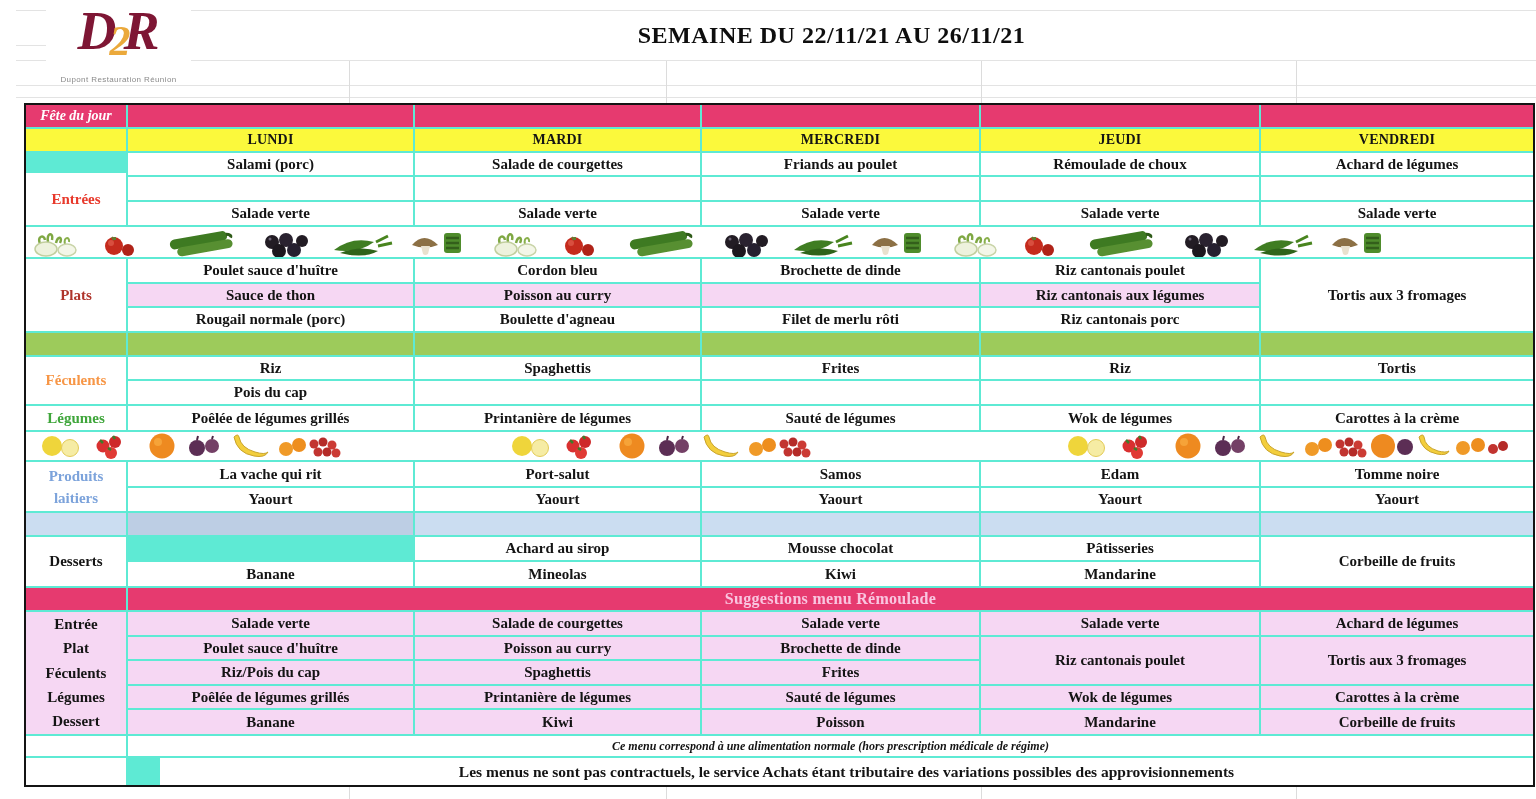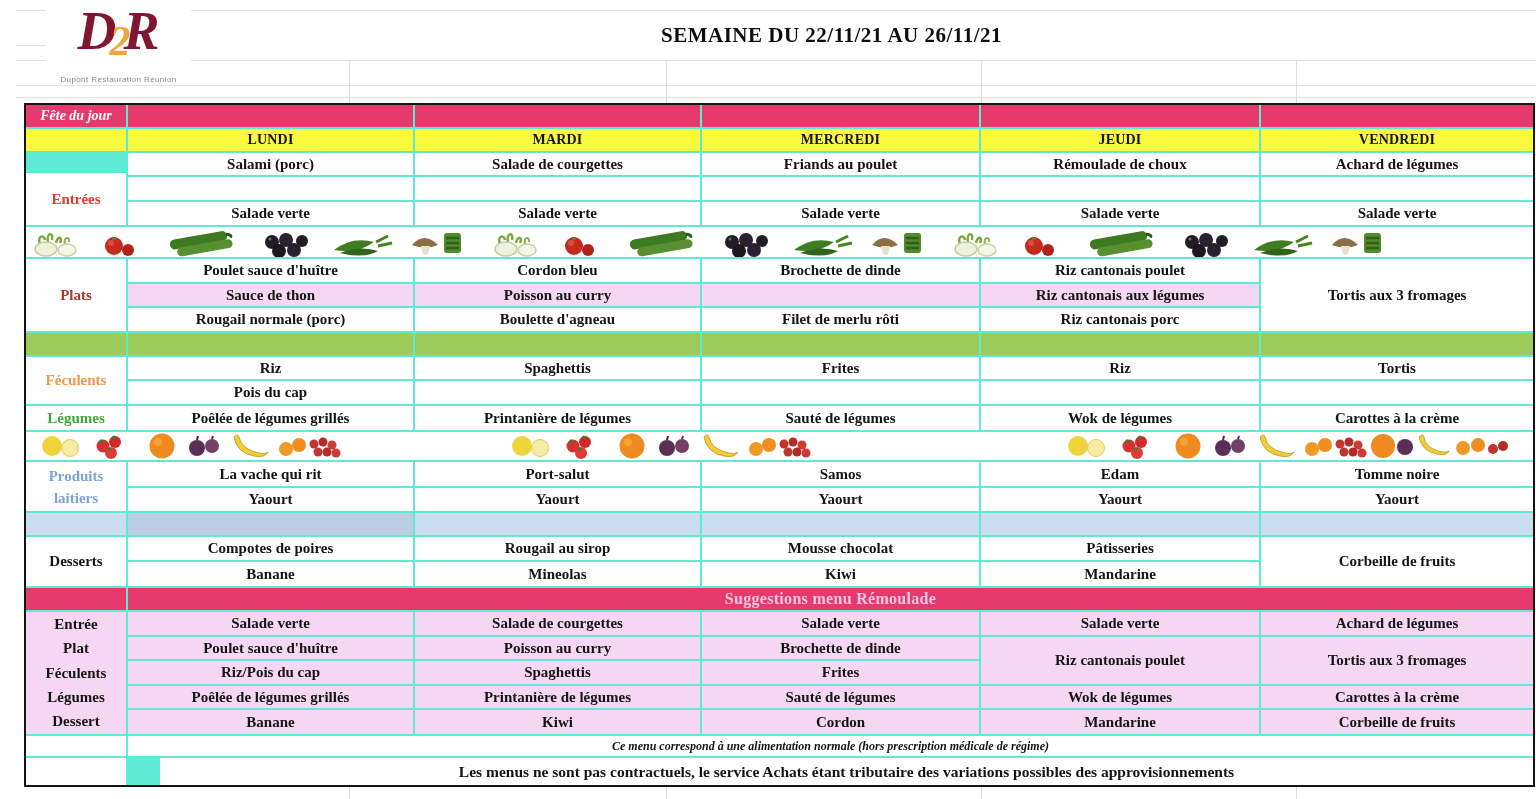--- a/index.html
+++ b/index.html
@@ -10,21 +10,21 @@
   .right-strip{position:absolute;left:1521px;top:103px;width:15px;height:684px;
     background:repeating-linear-gradient(to bottom,#ffffff 0 23px,#E3E3E3 23px 24px);}
   
   .logo{position:absolute;left:30px;top:2px;width:145px;height:78px;background:#fff;text-align:center;}
   .logo-script{font-style:italic;line-height:58px;white-space:nowrap;}
   .lg-d,.lg-r{font-size:54px;color:#7E1634;font-weight:bold;}
   .lg-2{font-size:42px;color:#EBA93B;font-weight:bold;margin:0 -7px;position:relative;top:6px;}
   .logo-sub{font-family:"Liberation Sans","DejaVu Sans",sans-serif;font-size:8px;color:#8A8A8A;letter-spacing:.4px;margin-top:2px;}
   
   .title{position:absolute;left:112px;top:20px;width:1407px;height:30px;line-height:30px;text-align:center;
-    font-size:21px;font-weight:bold;color:#0E0E0E;letter-spacing:.5px;}
+    font-size:24px;font-weight:bold;color:#0E0E0E;letter-spacing:.5px;}
   
   .menu-table{position:absolute;left:8px;top:103px;width:1511px;height:684px;box-sizing:border-box;
     display:grid;background:#5eead4;border:2px solid #141414;gap:2px;
     grid-template-columns:100px 285px 285px 277px 278px 272px;
     grid-template-rows:22px 22px 22px 23px 23px 30px 23px 22px 23px 22px 22px 23px 24px 28px 24px 23px 22px 23px 24px 22px 23px 22px 23px 22px 24px 20px 27px;}
   .c{display:flex;align-items:center;justify-content:center;background:#ffffff;color:#141414;
      font-weight:bold;font-size:15px;white-space:nowrap;overflow:hidden;}
   .mg{background:#E63A6F;}
   .yl{background:#FBF93C;}
   .pk{background:#F6D7F3;}
@@ -268,22 +268,21 @@
     <div class="c" style="grid-area:16/6">Yaourt</div>
 
     <div class="c bl" style="grid-area:17/1"></div>
     <div class="c bld" style="grid-area:17/2"></div>
     <div class="c bl" style="grid-area:17/3"></div>
     <div class="c bl" style="grid-area:17/4"></div>
     <div class="c bl" style="grid-area:17/5"></div>
     <div class="c bl" style="grid-area:17/6"></div>
 
     <div class="c" style="grid-area:18/1/20/2">Desserts</div>
-    <div class="c" style="grid-area:18/2">Compotes de poires</div>
-    <div class="c" style="grid-area:18/3">Rougail au sirop</div>
+    <div class="c" style="grid-area:18/3">Achard au sirop</div>
     <div class="c" style="grid-area:18/4">Mousse chocolat</div>
     <div class="c" style="grid-area:18/5">Pâtisseries</div>
     <div class="c" style="grid-area:18/6/20/7">Corbeille de fruits</div>
     <div class="c" style="grid-area:19/2">Banane</div>
     <div class="c" style="grid-area:19/3">Mineolas</div>
     <div class="c" style="grid-area:19/4">Kiwi</div>
     <div class="c" style="grid-area:19/5">Mandarine</div>
 
     <div class="c mg" style="grid-area:20/1"></div>
     <div class="c mg sugg-header" style="grid-area:20/2/21/7">Suggestions menu Rémoulade</div>
@@ -312,21 +311,21 @@
     <div class="c pk" style="grid-area:23/4">Frites</div>
 
     <div class="c pk" style="grid-area:24/2">Poêlée de légumes grillés</div>
     <div class="c pk" style="grid-area:24/3">Printanière de légumes</div>
     <div class="c pk" style="grid-area:24/4">Sauté de légumes</div>
     <div class="c pk" style="grid-area:24/5">Wok de légumes</div>
     <div class="c pk" style="grid-area:24/6">Carottes à la crème</div>
 
     <div class="c pk" style="grid-area:25/2">Banane</div>
     <div class="c pk" style="grid-area:25/3">Kiwi</div>
-    <div class="c pk" style="grid-area:25/4">Cordon</div>
+    <div class="c pk" style="grid-area:25/4">Poisson</div>
     <div class="c pk" style="grid-area:25/5">Mandarine</div>
     <div class="c pk" style="grid-area:25/6">Corbeille de fruits</div>
 
     <div class="c" style="grid-area:26/1"></div>
     <div class="c note1" style="grid-area:26/2/27/7">Ce menu correspond à une alimentation normale (hors prescription médicale de régime)</div>
     <div class="c" style="grid-area:27/1"></div>
     <div class="c note2" style="grid-area:27/2/28/7">Les menus ne sont pas contractuels, le service Achats étant tributaire des variations possibles des approvisionnements</div>
 
   </div>
 </div>

